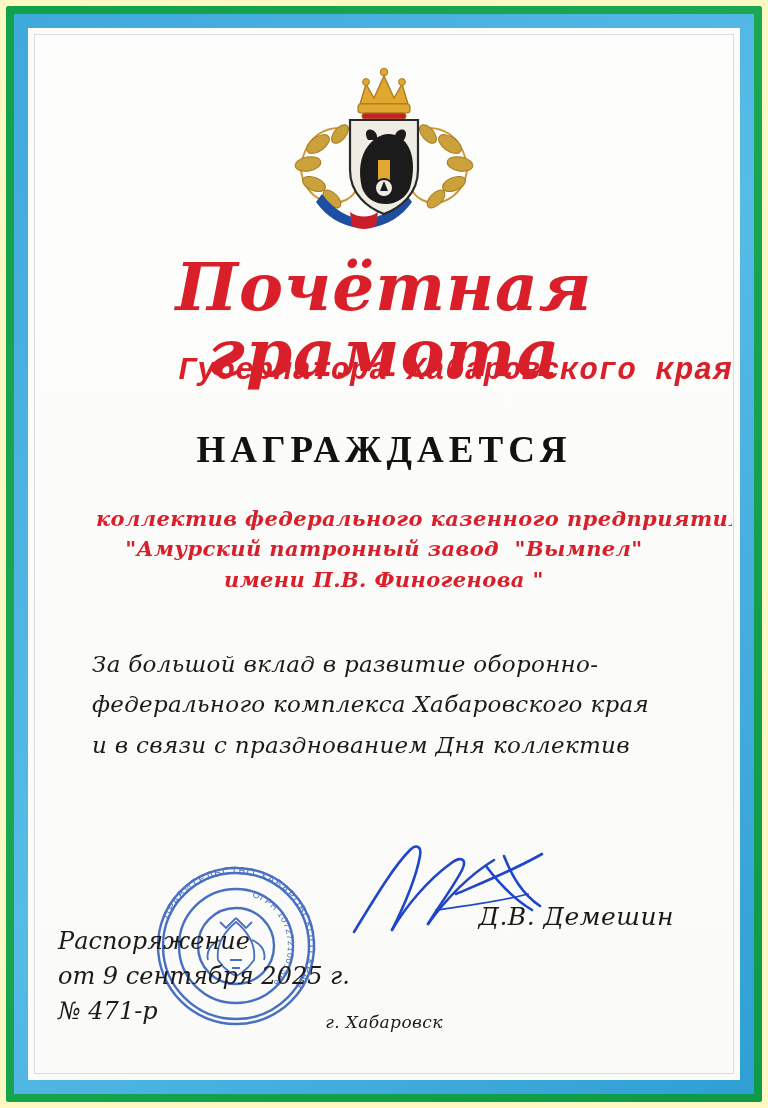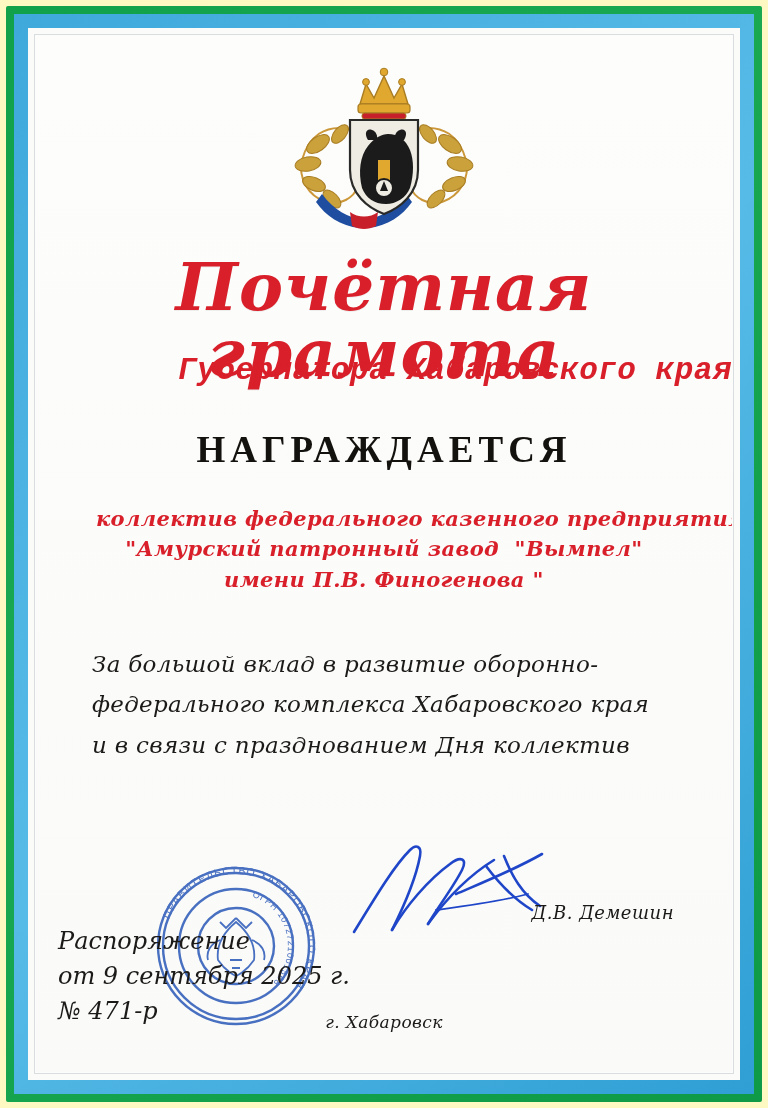--- a/index.html
+++ b/index.html
@@ -159,21 +159,21 @@
   .reason-line { display: block; }
 
   
   .signature-name {
     position: absolute;
     top: 866px;
     right: 58px;
     color: #1b1a18;
     font-family: "DejaVu Serif", serif;
     font-style: italic;
-    font-size: 18px;
+    font-size: 25px;
     letter-spacing: 0.5px;
   }
   .signature-mark {
     position: absolute;
     top: 800px;
     left: 300px;
     width: 230px;
     height: 110px;
   }
 

